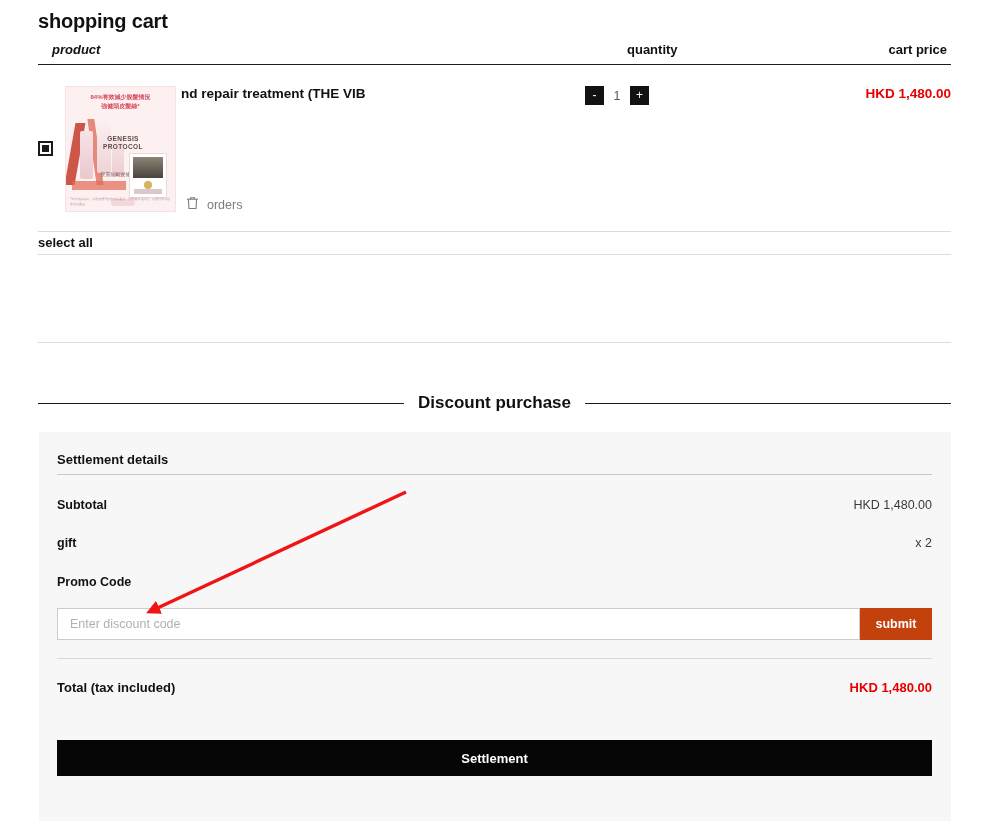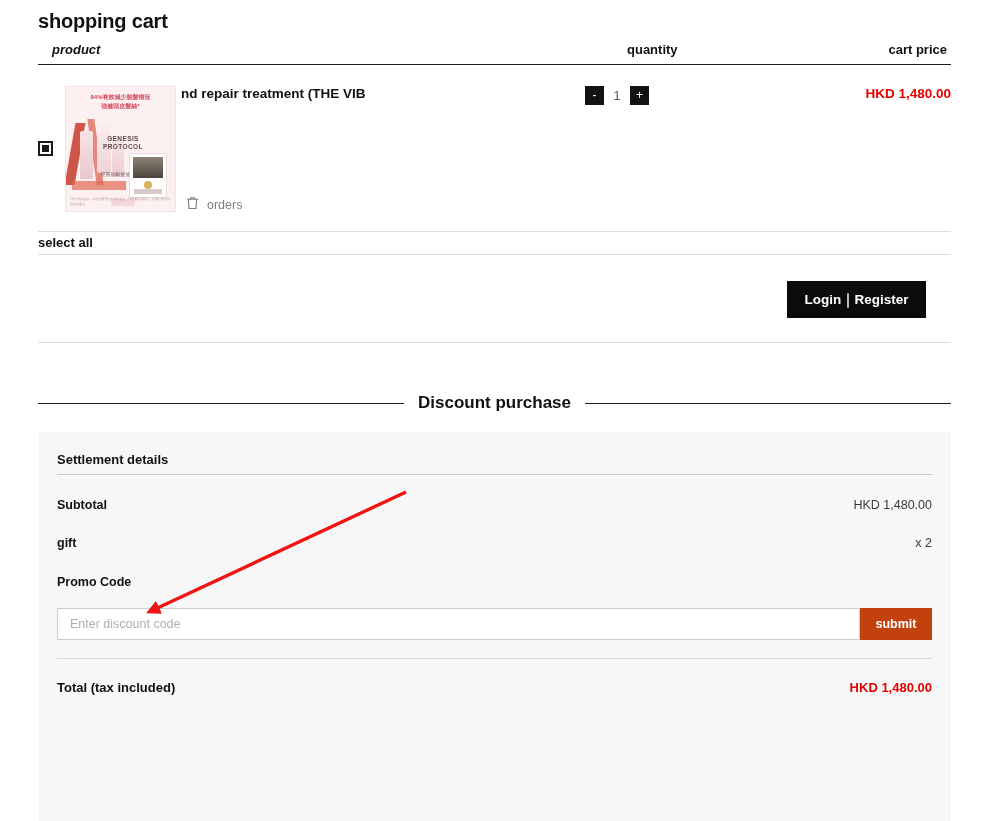--- a/index.html
+++ b/index.html
@@ -557,21 +557,20 @@
   <button class="qty-btn">+</button>
 </div>
 
 <div class="unit-price">HKD 1,480.00</div>
 
 <div class="select-all-row">
   <span class="select-all-label">select all</span>
 </div>
 
 <div class="login-banner">
-  <button class="login-btn">Login｜Register</button>
 </div>
 
 <div class="section-divider">
   <span class="line"></span>
   <span class="label">Discount purchase</span>
   <span class="line"></span>
 </div>
 
 <div class="settlement-panel">
   <div class="settlement-heading">Settlement details</div>
@@ -596,20 +595,21 @@
     <button class="promo-submit">submit</button>
   </div>
 
   <div class="total-rule"></div>
 
   <div class="total-row">
     <span class="k">Total (tax included)</span>
     <span class="v">HKD 1,480.00</span>
   </div>
 
+  <button class="settlement-btn">Settlement</button>
 </div>
 
 <svg class="annotation-arrow" viewBox="0 0 983 821" xmlns="http://www.w3.org/2000/svg">
   <defs>
     <marker id="arrowhead" markerWidth="4.2" markerHeight="4.2" refX="1.2" refY="2.1" orient="auto">
       <polygon points="0,0 4.2,2.1 0,4.2" fill="#f01414"></polygon>
     </marker>
   </defs>
   <line id="annot-line" x1="406" y1="492" x2="155.34265133593576" y2="609.0384507380845" stroke="#f01414" stroke-width="3.4" marker-end="url(#arrowhead)"></line>
 </svg>

